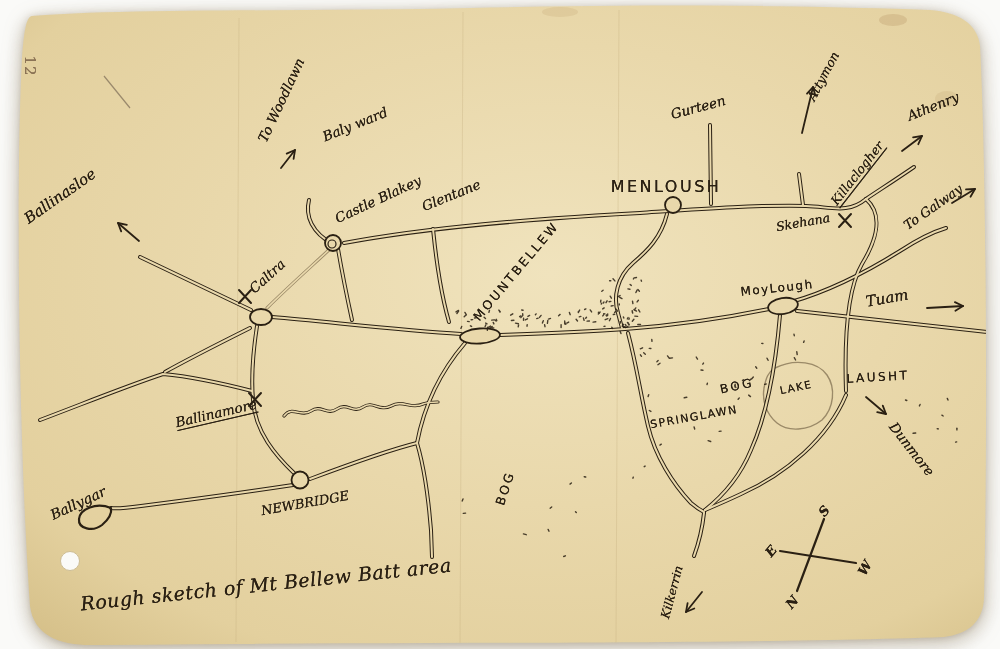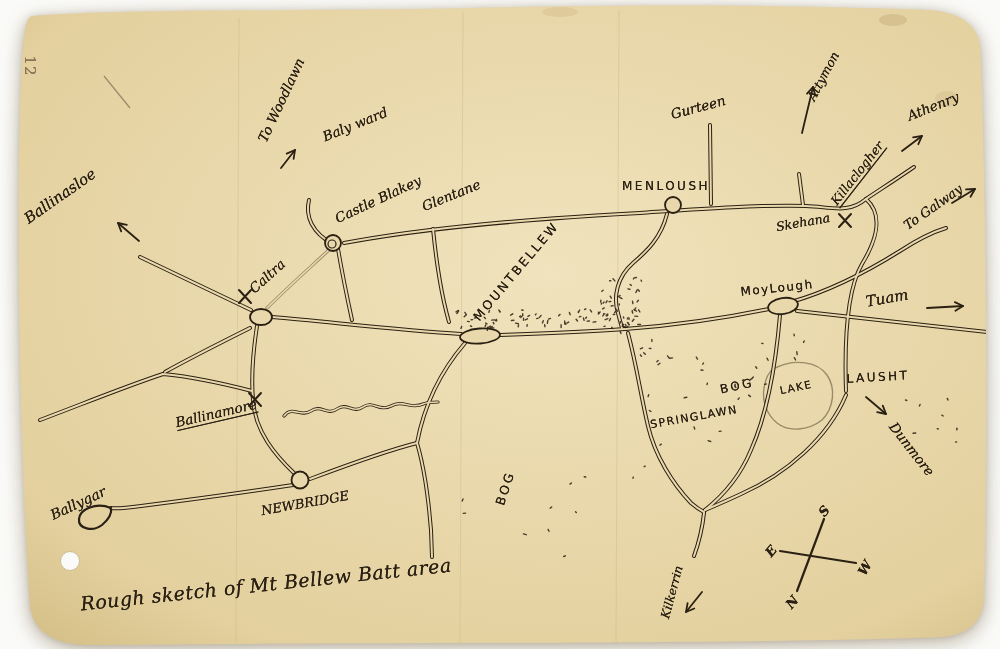--- a/index.html
+++ b/index.html
@@ -333,21 +333,21 @@
 
   <div class="labels">
     <div class="lbl pgnum" style="left:30px;top:66px;--r:90deg;font-size:15px">12</div>
 
     <div class="lbl script" style="left:60px;top:196px;--r:-35deg;font-size:15px">Ballinasloe</div>
     <div class="lbl script" style="left:281px;top:100px;--r:-65deg;font-size:13.5px">To Woodlawn</div>
     <div class="lbl script" style="left:355px;top:124px;--r:-22deg;font-size:13.5px">Baly ward</div>
     <div class="lbl script" style="left:378px;top:199px;--r:-25deg;font-size:13.5px">Castle Blakey</div>
     <div class="lbl script" style="left:451px;top:195px;--r:-22deg;font-size:13.5px">Glentane</div>
     <div class="lbl script" style="left:698px;top:107px;--r:-15deg;font-size:13.5px">Gurteen</div>
-    <div class="lbl caps" style="left:666px;top:186px;font-size:12px">MENLOUSH</div>
+    <div class="lbl caps" style="left:666px;top:186px;font-size:16px">MENLOUSH</div>
     <div class="lbl script" style="left:823px;top:76px;--r:-62deg;font-size:12.5px">Attymon</div>
     <div class="lbl script ul" style="left:857px;top:173px;--r:-52deg;font-size:12.5px">Killaclogher</div>
     <div class="lbl script" style="left:933px;top:106px;--r:-22deg;font-size:13.5px">Athenry</div>
     <div class="lbl script" style="left:803px;top:222px;--r:-10deg;font-size:12.5px">Skehana</div>
     <div class="lbl script" style="left:933px;top:207px;--r:-35deg;font-size:13px">To Galway</div>
     <div class="lbl caps" style="left:516px;top:271px;--r:-50deg;font-size:12.5px">MOUNTBELLEW</div>
     <div class="lbl caps" style="left:777px;top:288px;--r:-6deg;font-size:12px;letter-spacing:1.5px">MoyLough</div>
     <div class="lbl script" style="left:887px;top:298px;--r:-10deg;font-size:15px">Tuam</div>
     <div class="lbl script" style="left:267px;top:276px;--r:-42deg;font-size:13.5px">Caltra</div>
     <div class="lbl script ul" style="left:216px;top:413px;--r:-13deg;font-size:13.5px">Ballinamore</div>

